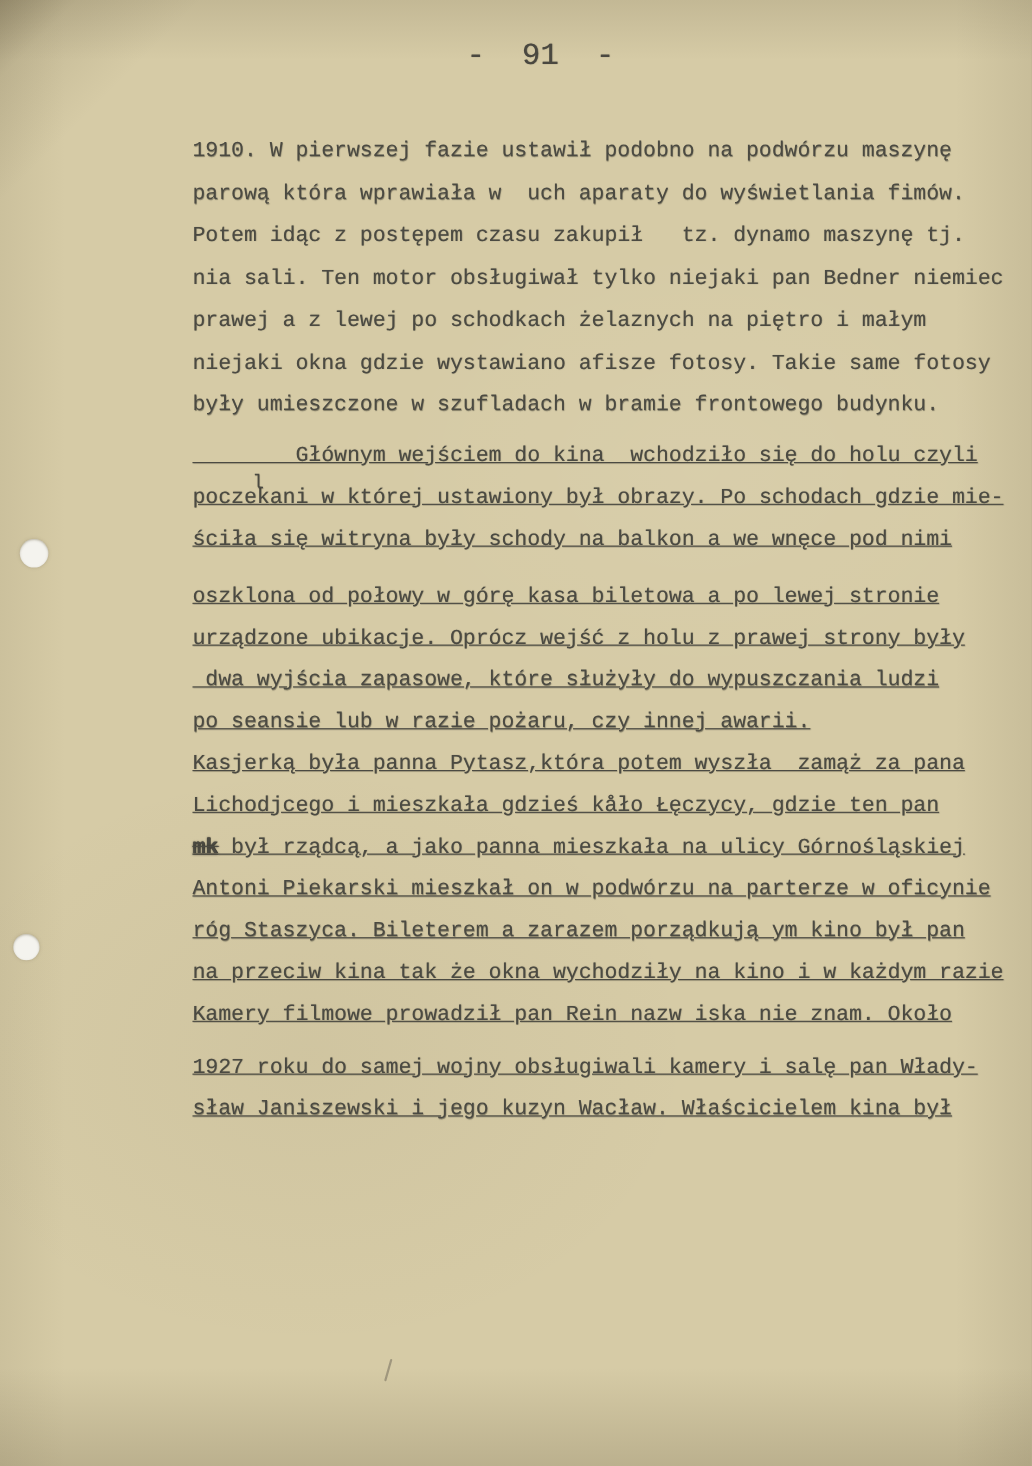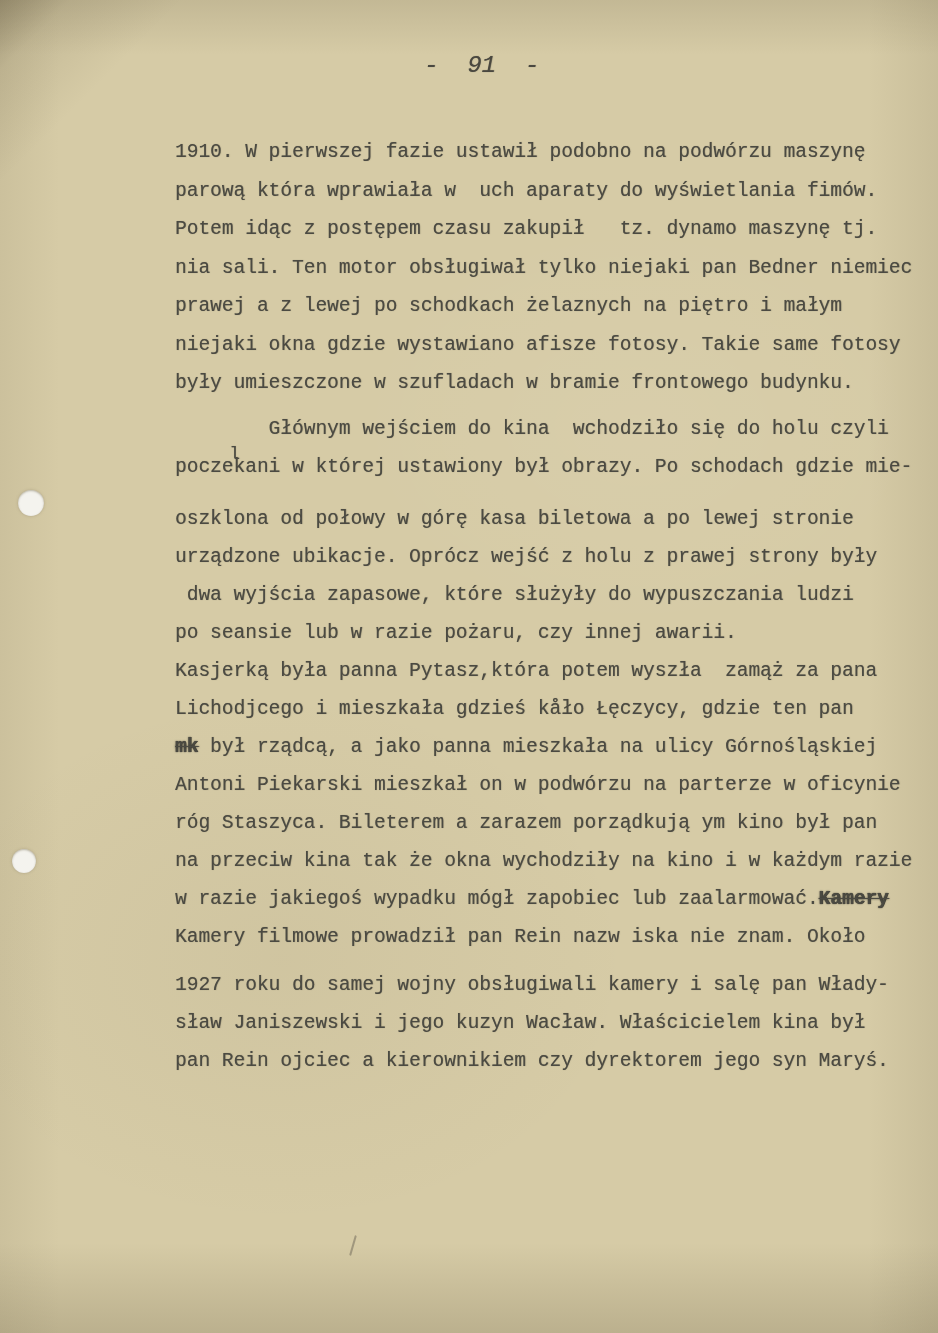--- a/index.html
+++ b/index.html
@@ -31,40 +31,38 @@
     border-radius: 50%;
     background: #f4f3ee;
     box-shadow: inset 0 1px 2px rgba(120,110,85,0.45), 0 0 3px rgba(120,110,85,0.35);
   }
   .hole-top    { left: 18px; top: 490px; }
   .hole-bottom { left: 12px; top: 849px; width: 24px; height: 24px; }
 
   .page-number {
     position: absolute;
     left: 424px;
-    top: 52px;
-    font-size: 24px;
+    top: 36px;
+    font-size: 28px;
     white-space: pre;
     color: #4a4840;
     text-shadow: 0.4px 0.4px 0.8px rgba(62,60,50,0.65);
-    font-style: italic;
   }
 
   .body-text {
     position: absolute;
     left: 175px;
     top: 118px;
     font-size: 19.5px;
     color: #4b4a42;
     text-shadow: 0.4px 0.4px 0.8px rgba(62,60,50,0.55);
-    margin-top: 15px;
   }
   .para { margin: 0; }
   .para1 .line { height: 38.5px; line-height: 38.5px; }
-  .para2 .line { height: 38px;   line-height: 38px; }
+  .para2 .line { height: 38px;   line-height: 38px; text-decoration: underline; }
   .para2 { margin-top: 7px; }
   .line {
     white-space: pre;
   }
   .gap-before-sm { margin-top: 14px; }
   .gap-before-xs { margin-top: 10px; }
 
   
   .sup-insert {
     display: inline-block;
@@ -108,34 +106,33 @@
       <div class="line">Potem idąc z postępem czasu zakupił   tz. dynamo maszynę tj.</div>
       <div class="line">nia sali. Ten motor obsługiwał tylko niejaki pan Bedner niemiec</div>
       <div class="line">prawej a z lewej po schodkach żelaznych na piętro i małym</div>
       <div class="line">niejaki okna gdzie wystawiano afisze fotosy. Takie same fotosy</div>
       <div class="line">były umieszczone w szufladach w bramie frontowego budynku.</div>
     </div>
 
     <div class="para para2">
       <div class="line">        Głównym wejściem do kina  wchodziło się do holu czyli</div>
       <div class="line"><span>poczek</span><span class="sup-insert">l</span><span>ani w której ustawiony był obrazy. Po schodach gdzie mie-</span></div>
+      <div class="line">ściła się witryna były schody na balkon a we wnęce pod nimi</div>
       <div class="line gap-before-sm">oszklona od połowy w górę kasa biletowa a po lewej stronie</div>
       <div class="line">urządzone ubikacje. Oprócz wejść z holu z prawej strony były</div>
       <div class="line"> dwa wyjścia zapasowe, które służyły do wypuszczania ludzi</div>
       <div class="line">po seansie lub w razie pożaru, czy innej awarii.</div>
       <div class="line">Kasjerką była panna Pytasz,która potem wyszła  zamąż za pana</div>
       <div class="line">Lichodjcego i mieszkała gdzieś kåło Łęczycy, gdzie ten pan</div>
       <div class="line"><span class="struck">mk</span><span> był rządcą, a jako panna mieszkała na ulicy Górnośląskiej</span></div>
       <div class="line">Antoni Piekarski mieszkał on w podwórzu na parterze w oficynie</div>
       <div class="line">róg Staszyca. Bileterem a zarazem porządkują ym kino był pan</div>
       <div class="line">na przeciw kina tak że okna wychodziły na kino i w każdym razie</div>
-      <div class="line"><span>w razie jakiegoś wypadku mógł zapobiec lub zaalarmować.</span><span class="struck">Kamery</span></div>
       <div class="line">Kamery filmowe prowadził pan Rein nazw iska nie znam. Około</div>
       <div class="line gap-before-xs">1927 roku do samej wojny obsługiwali kamery i salę pan Włady-</div>
       <div class="line">sław Janiszewski i jego kuzyn Wacław. Właścicielem kina był</div>
-      <div class="line">pan Rein ojciec a kierownikiem czy dyrektorem jego syn Maryś.</div>
     </div>
 
   </div>
 
   <div class="pencil-slash"></div>
 
 </div>
 
 </body></html>

